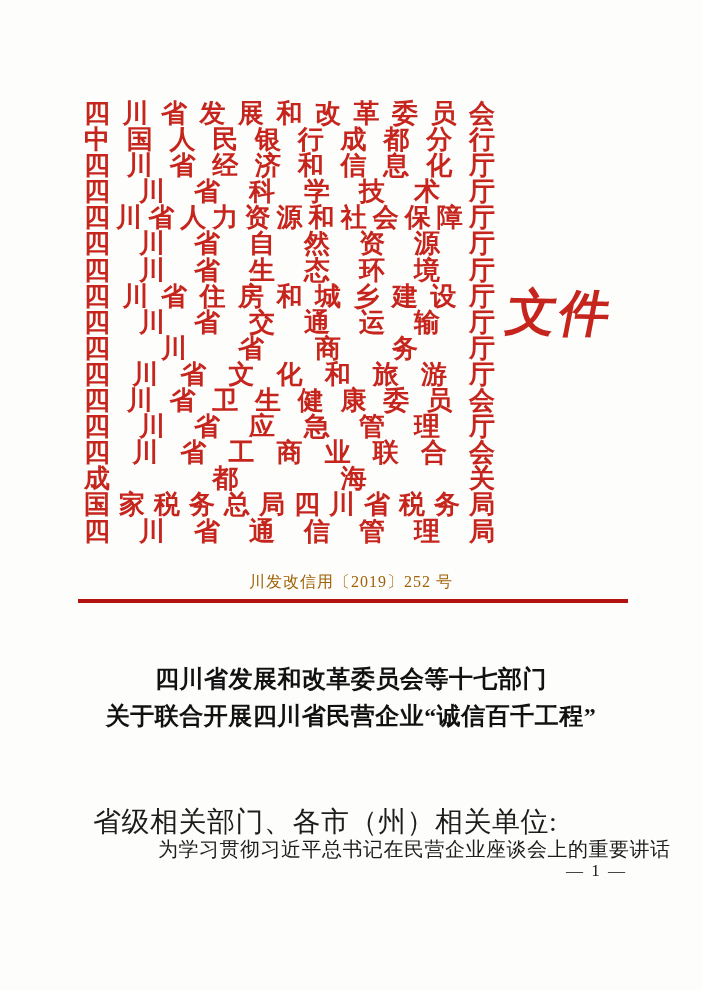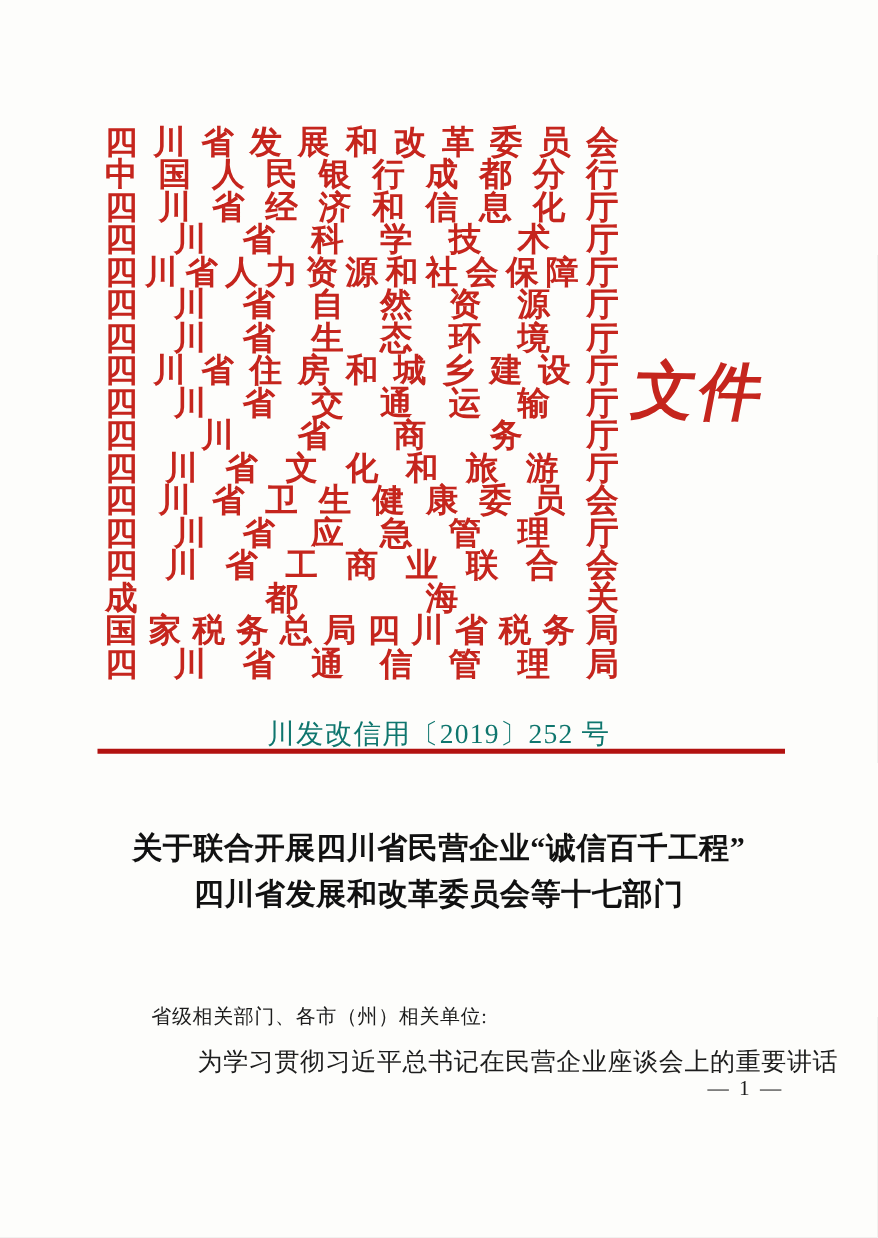--- a/index.html
+++ b/index.html
@@ -44,23 +44,23 @@
     letter-spacing: 3px;
     transform: skewX(-10deg) rotate(1deg);
     white-space: nowrap;
   }
   .doc-number {
     position: absolute;
     top: 572px;
     left: 0;
     width: 100%;
     text-align: center;
-    font-size: 22px;
+    font-size: 16px;
     letter-spacing: 1px;
-    color: #0f766e;
+    color: #a16207;
   }
   .red-line {
     position: absolute;
     left: 78px;
     top: 599px;
     width: 550px;
     height: 4px;
     background: #b21210;
   }
   .title {
@@ -72,23 +72,22 @@
     font-weight: bold;
     font-size: 24px;
     line-height: 37px;
     color: #111;
     letter-spacing: 0.5px;
   }
   .salutation {
     position: absolute;
     left: 93px;
     top: 803px;
-    font-size: 16px;
+    font-size: 28px;
     letter-spacing: 0.5px;
-    margin-left: 28px;
   }
   .paragraph {
     position: absolute;
     left: 134px;
     top: 836px;
     font-size: 20px;
     letter-spacing: 0.5px;
     margin-left: 24px;
   }
   .page-number {
@@ -295,22 +294,22 @@
       </div>
   </div>
 
   <div class="wenjian">文件</div>
 
   <div class="doc-number">川发改信用〔2019〕252 号</div>
 
   <div class="red-line"></div>
 
   <div class="title">
+    <div>四川省发展和改革委员会等十七部门</div>
     <div>关于联合开展四川省民营企业“诚信百千工程”</div>
-    <div>四川省发展和改革委员会等十七部门</div>
   </div>
 
   <div class="salutation">省级相关部门、各市（州）相关单位:</div>
 
   <div class="paragraph">为学习贯彻习近平总书记在民营企业座谈会上的重要讲话</div>
 
   <div class="page-number">— 1 —</div>
 
 </div>
 

